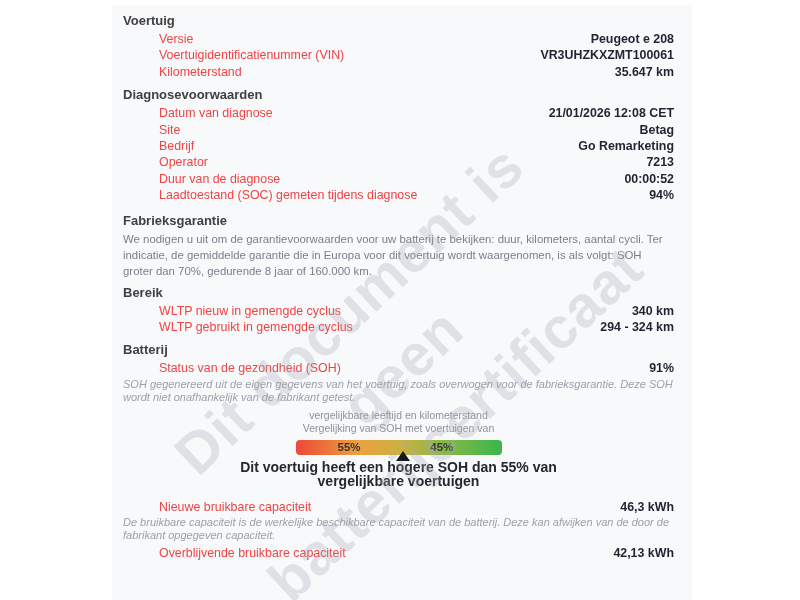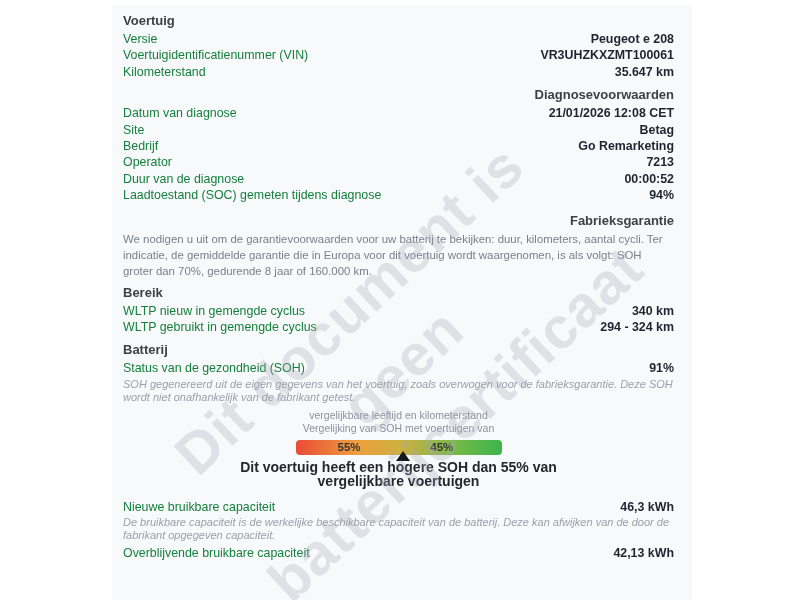--- a/index.html
+++ b/index.html
@@ -5,26 +5,26 @@
   * { margin:0; padding:0; box-sizing:border-box; }
   html,body { width:800px; height:600px; overflow:hidden; background:#ffffff;
               font-family:"Liberation Sans", sans-serif; }
 
   .card { position:absolute; left:112px; top:5px; width:580px; height:595px;
           background:#f8f9fb; overflow:hidden; }
 
   .content { position:relative; z-index:1; padding:8px 18px 0 11px; }
 
   .section-title { font-size:13px; font-weight:700; color:#404040; line-height:16px; }
-  .mt-sec { margin-top:7px;text-align:right; }
+  .mt-sec { margin-top:7px; }
 
   .rows { margin-top:2px; }
   .row { display:flex; justify-content:space-between; align-items:baseline;
          font-size:12.4px; line-height:16.4px; }
-  .row .label { color:#15803d; font-weight:400; }
+  .row .label { color:#ef4444; font-weight:400;margin-left:36px; }
   .row .value { color:#1f2430; font-weight:700; white-space:nowrap; }
 
   .paragraph { margin-top:2px; font-size:11.4px; line-height:16px; color:#787f8b; }
 
   .note { font-size:11px; font-style:italic; line-height:13px; color:#9aa0ab; margin-top:1px; }
 
   
   .gauge { width:320px; margin:5px auto 0; text-align:center; }
   .gauge-title { font-size:10.5px; color:#8b919c; line-height:13.5px; }
   .gauge-bar { position:relative; width:206px; height:15px; margin:4px auto 0;

